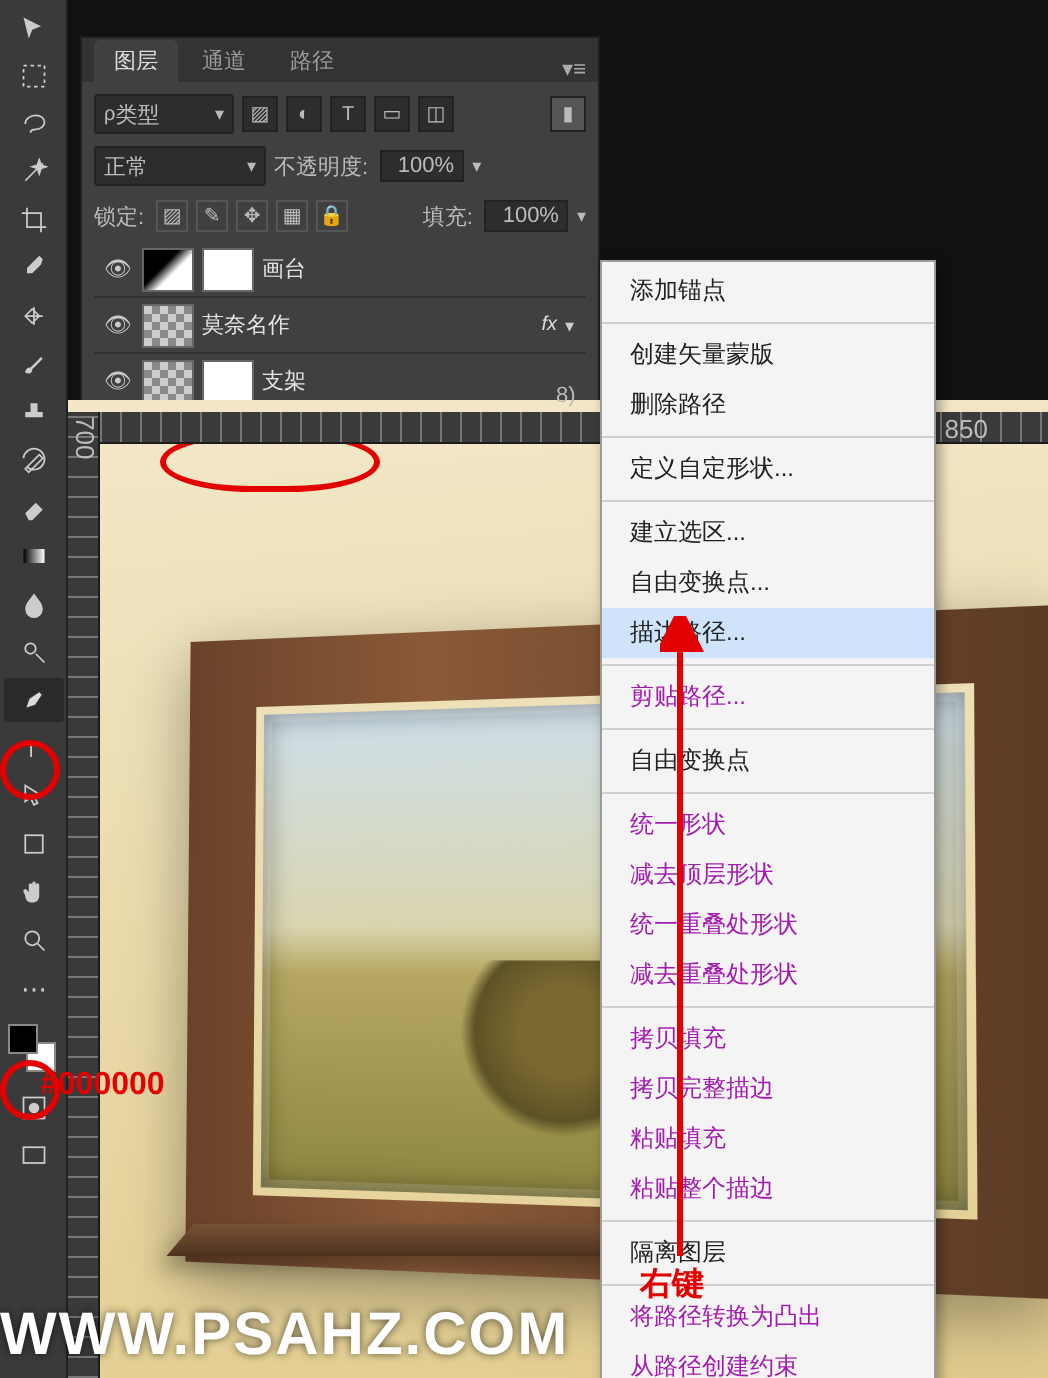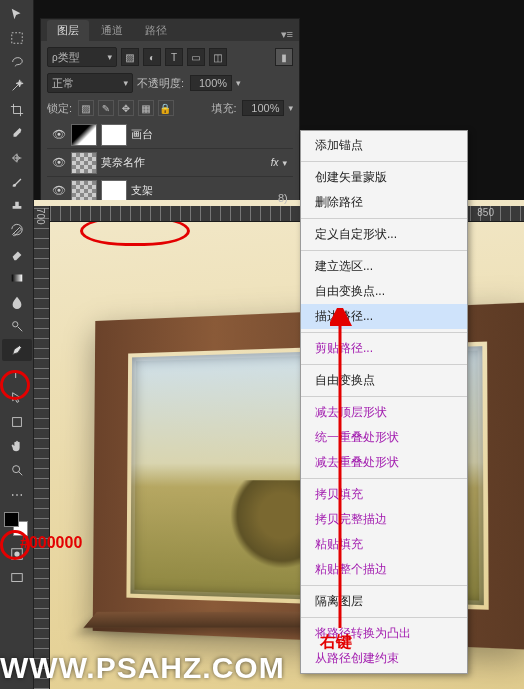--- a/index.html
+++ b/index.html
@@ -42,21 +42,21 @@
 .fx{font-size:10px;font-style:italic;color:#ddd;margin-right:4px}
 .tri{font-size:9px;color:#ccc}
 .indent{width:16px}
 .folder{width:18px;height:14px;background:#9b9b9b;border-radius:1px;margin-right:4px}
 .panel-footer{position:absolute;bottom:0;left:0;right:0;height:22px;background:#333;display:flex;align-items:center;justify-content:flex-end;padding:0 6px;gap:10px;color:#aaa;border-top:1px solid #222}
 .panel-footer span{font-size:11px}
 
 .canvas{position:absolute;left:34px;top:200px;right:0;bottom:0;background:linear-gradient(175deg,#f2e8c9 0%,#e3ce8f 100%)}
 .ruler-h{position:absolute;left:50px;top:206px;right:0;height:16px;background:#3a3a3a;border-bottom:1px solid #1c1c1c;background-image:repeating-linear-gradient(90deg,#777 0 1px,transparent 1px 10px),repeating-linear-gradient(90deg,#aaa 0 1px,transparent 1px 50px);z-index:5}
 .ruler-v{position:absolute;left:34px;top:206px;width:16px;bottom:0;background:#3a3a3a;border-right:1px solid #1c1c1c;background-image:repeating-linear-gradient(0deg,#777 0 1px,transparent 1px 10px),repeating-linear-gradient(0deg,#aaa 0 1px,transparent 1px 50px);z-index:5}
-.ruler-num{position:absolute;font-size:10px;color:#bbb}
+.ruler-num{position:absolute;font-size:13px;color:#bbb}
 
 .frame{position:absolute;left:94px;top:320px;width:400px;height:310px;transform:perspective(900px) rotateY(-14deg) rotateX(2deg);transform-origin:left center}
 .frame .wood{position:absolute;inset:0;border:34px solid;border-image:linear-gradient(90deg,#6a422a,#8a5a38 30%,#734a2f 60%,#5c3a24) 34;box-shadow:0 10px 30px rgba(0,0,0,0.35)}
 .frame .inner{position:absolute;inset:38px;background:linear-gradient(180deg,#cfe0ea 0%,#d9d5b0 45%,#b6a762 55%,#8d8640 100%);box-shadow:inset 0 0 0 4px rgba(255,255,255,0.15),inset 0 0 14px rgba(0,0,0,0.5)}
 .frame .inner::before{content:"";position:absolute;left:30%;top:52%;width:30%;height:36%;background:radial-gradient(ellipse at 50% 40%,#7a6830 30%,#5e5226 60%,transparent 70%)}
 .stand{position:absolute;left:90px;top:612px;width:260px;height:16px;background:linear-gradient(180deg,#7a5235,#4c3320);transform:skewX(-40deg);box-shadow:0 6px 10px rgba(0,0,0,0.3)}
 
 .ctx{position:absolute;left:300px;top:130px;width:168px;background:#f4f4f4;border:1px solid #9a9a9a;box-shadow:2px 2px 6px rgba(0,0,0,0.35);z-index:20;padding:2px 0}
 .ctx .it{padding:4px 14px;font-size:12px;color:#222;cursor:pointer;white-space:nowrap}
 .ctx .it.dis{color:#a21caf;cursor:default}
@@ -323,20 +323,21 @@
     <div class="it">定义自定形状...</div>
     <hr>
     <div class="it">建立选区...</div>
     <div class="it">自由变换点...</div>
     <div class="it hl">描边路径...</div>
     <hr>
     <div class="it dis">剪贴路径...</div>
     <hr>
     <div class="it">自由变换点</div>
     <hr>
+    <div class="it dis">统一形状</div>
     <div class="it dis">减去顶层形状</div>
     <div class="it dis">统一重叠处形状</div>
     <div class="it dis">减去重叠处形状</div>
     <hr>
     <div class="it dis">拷贝填充</div>
     <div class="it dis">拷贝完整描边</div>
     <div class="it dis">粘贴填充</div>
     <div class="it dis">粘贴整个描边</div>
     <hr>
     <div class="it">隔离图层</div>

